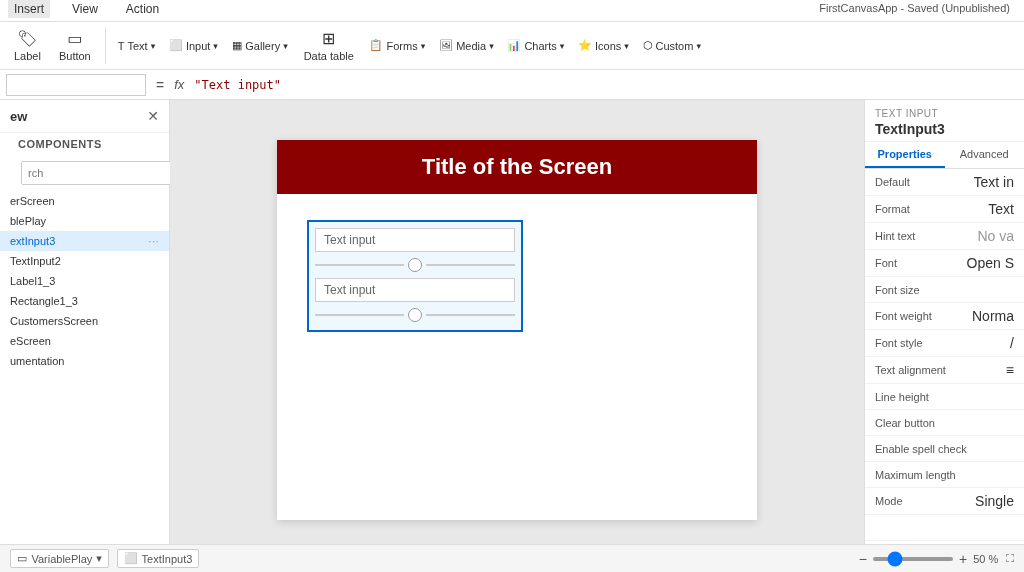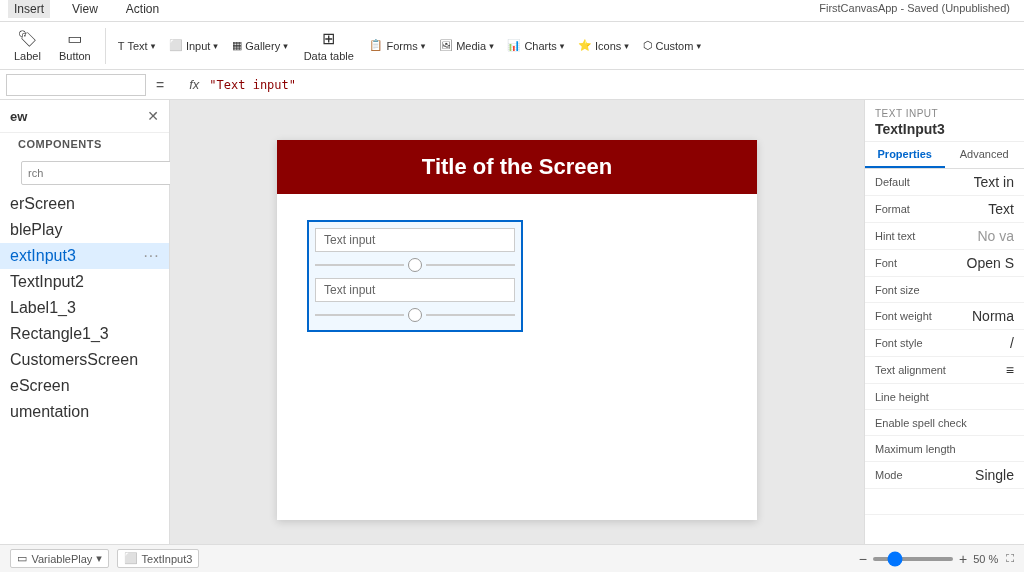--- a/index.html
+++ b/index.html
@@ -36,21 +36,21 @@
     
     .formula-bar {
       display: flex; align-items: center; background: #fff;
       border-bottom: 1px solid #ddd; height: 30px; padding: 0 6px; gap: 6px;
       font-size: 12px;
     }
     .formula-input-name {
       width: 140px; border: 1px solid #ccc; height: 22px; padding: 0 6px; font-size: 12px; color: #333;
     }
     .formula-equals { font-size: 14px; color: #555; padding: 0 4px; }
-    .formula-fx { color: #555; font-size: 13px; font-style: italic; margin-left: 15px; }
+    .formula-fx { color: #555; font-size: 13px; font-style: italic; }
     .formula-value {
       flex: 1; color: #8B0000; font-size: 12px; padding: 0 4px;
       font-family: 'Consolas', monospace;
     }
 
     
     .main-area { display: flex; flex: 1; overflow: hidden; }
 
     
     .left-panel {
@@ -65,21 +65,21 @@
     .panel-close { cursor: pointer; color: #666; font-size: 14px; }
     .panel-search {
       margin: 6px 21px; border: 1px solid #ccc; border-radius: 2px;
       height: 24px; padding: 0 6px; font-size: 11px; width: calc(100% - 16px);
     }
     .panel-section-title {
       padding: 4px 10px; font-size: 11px; color: #555; font-weight: 600;
       text-transform: uppercase; letter-spacing: 0.5px;
     }
     .tree-item {
-      display: flex; align-items: center; padding: 4px 10px; font-size: 16px;
+      display: flex; align-items: center; padding: 4px 10px; font-size: 11px;
       color: #333; cursor: pointer; gap: 4px;
     }
     .tree-item.active { background: #ddeeff; color: #0066cc; }
     .tree-item .dots { margin-left: auto; color: #999; }
 
     
     .canvas-area {
       flex: 1; background: #e8e8e8; position: relative; overflow: hidden;
       display: flex; align-items: flex-start; justify-content: center; padding: 40px 20px;
     }
@@ -341,20 +341,24 @@
       </div>
       <div class="prop-row">
         <span class="prop-label">Text alignment</span>
         <span class="prop-value">≡</span>
       </div>
       <div class="prop-row">
         <span class="prop-label">Line height</span>
         <span class="prop-value"></span>
       </div>
       <div class="prop-row">
+        <span class="prop-label">Clear button</span>
+        <span class="prop-value"></span>
+      </div>
+      <div class="prop-row">
         <span class="prop-label">Enable spell check</span>
         <span class="prop-value"></span>
       </div>
       <div class="prop-row">
         <span class="prop-label">Maximum length</span>
         <span class="prop-value"></span>
       </div>
       <div class="prop-row">
         <span class="prop-label">Mode</span>
         <span class="prop-value">Single</span>

